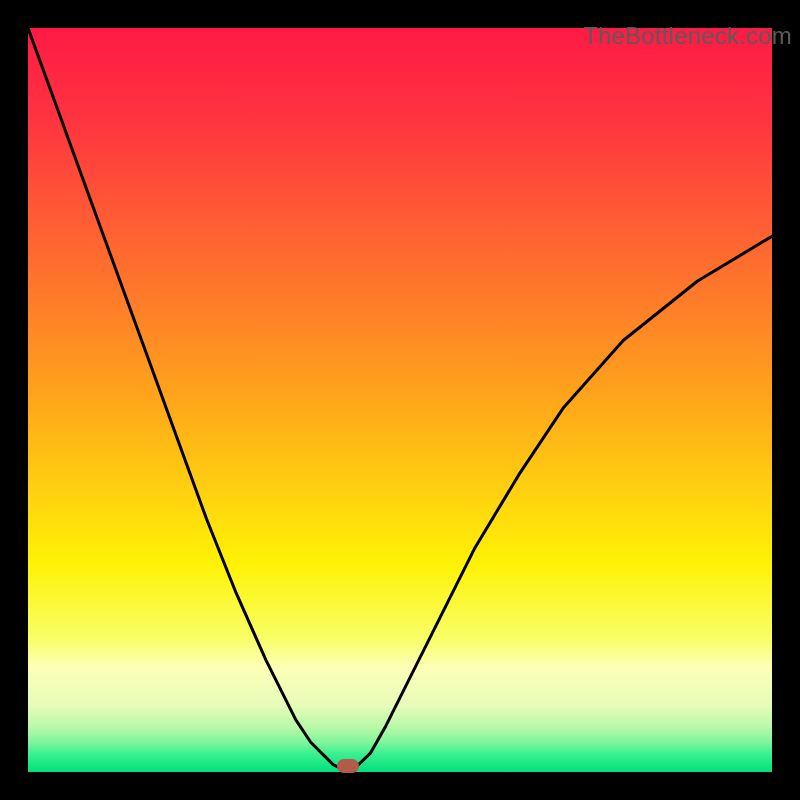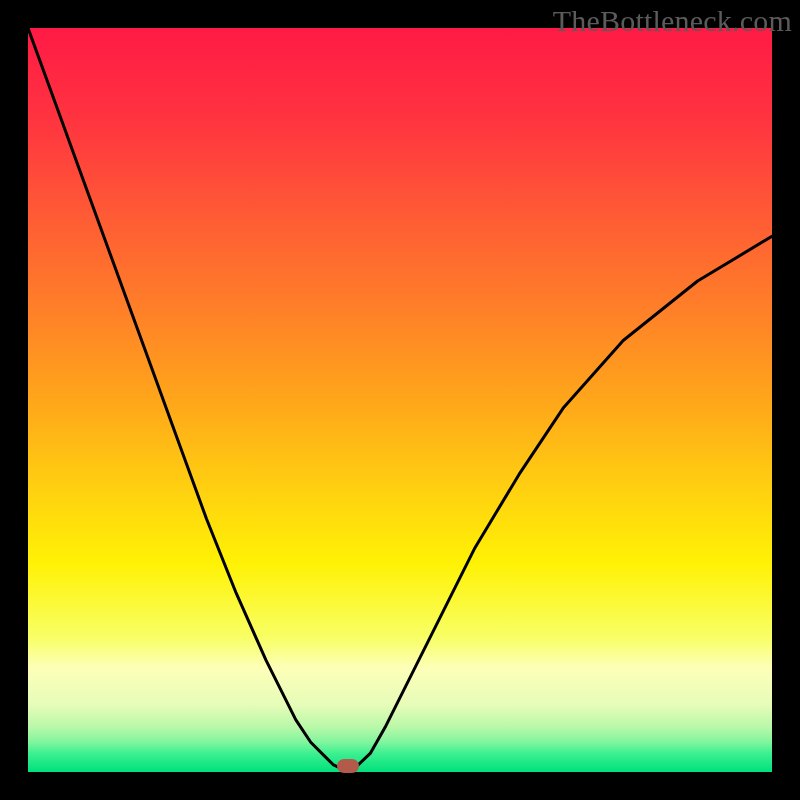--- a/index.html
+++ b/index.html
@@ -21,27 +21,27 @@
   }
   .plot-bg {
     position: absolute;
     left: 0;
     top: 0;
     width: 744px;
     height: 744px;
   }
   .watermark {
     position: absolute;
-    top: 4px;
+    top: 22px;
     right: 8px;
     color: #5b5b5b;
-    font-size: 30px;
+    font-size: 24px;
     font-weight: 500;
     letter-spacing: 0.2px;
-    font-family: Liberation Serif, serif;
+    font-family: Liberation Sans, sans-serif;
   }
   .curve-svg {
     position: absolute;
     left: 28px;
     top: 28px;
     width: 744px;
     height: 744px;
     pointer-events: none;
   }
   .marker {

